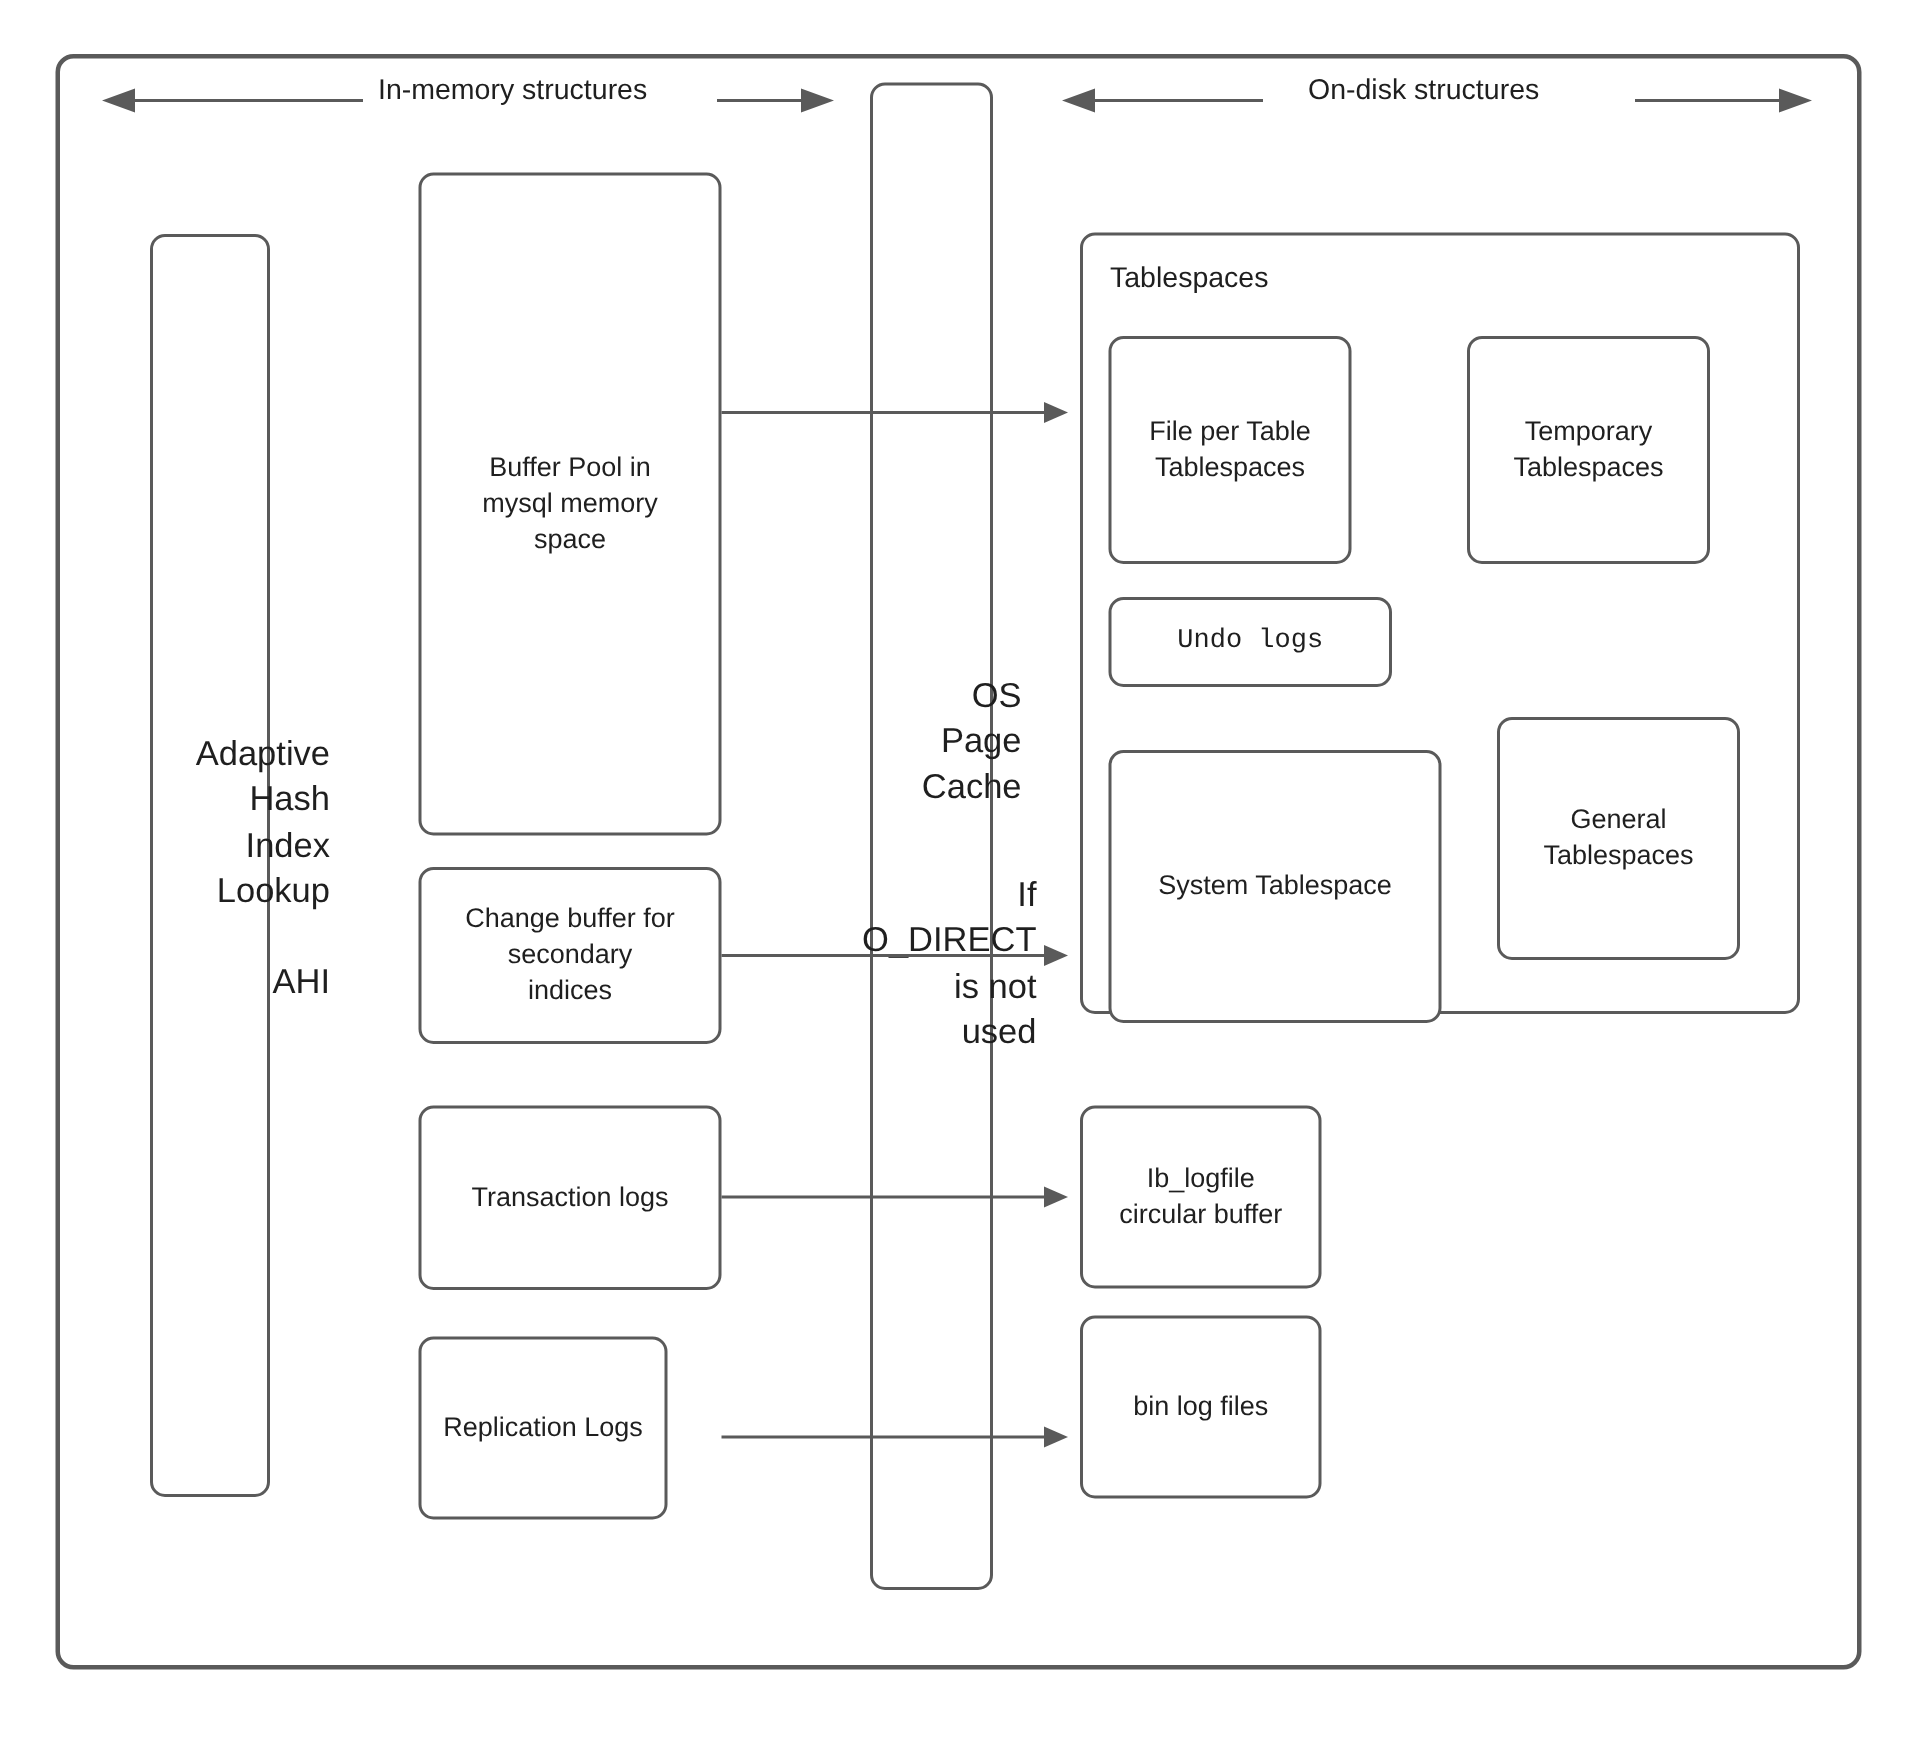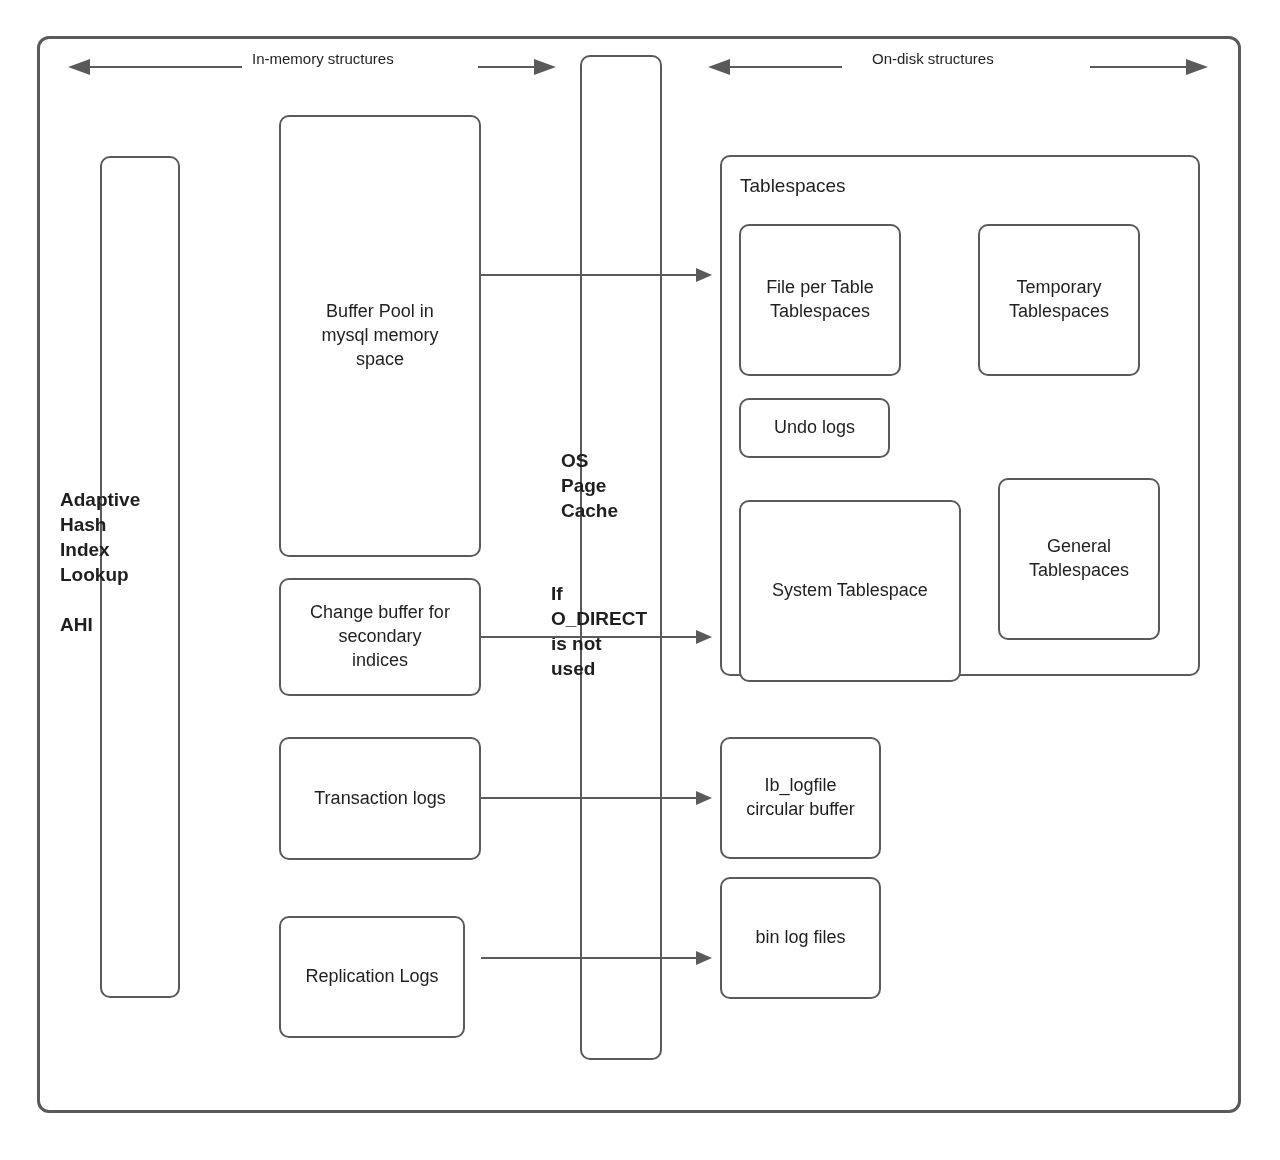--- a/index.html
+++ b/index.html
@@ -45,31 +45,30 @@
     background: transparent;
   }
   .group-title {
     position: absolute;
     font-size: 19px;
     color: #1f1f1f;
     white-space: nowrap;
   }
   .overflow-label {
     position: absolute;
-    text-align: left;
-    font-size: 19px;
+    text-align: right;
+    font-size: 23px;
     line-height: 1.32;
     color: #1f1f1f;
     white-space: pre-line;
     pointer-events: none;
-    font-weight: bold;
   }
   .axis-label {
     position: absolute;
-    font-size: 15px;
+    font-size: 19px;
     color: #1f1f1f;
     white-space: nowrap;
   }
   svg.overlay {
     position: absolute;
     left: 0;
     top: 0;
     width: 1280px;
     height: 1160px;
     pointer-events: none;
@@ -104,41 +103,41 @@
   <div class="box" style="left:279px; top:578px; width:202px; height:118px;">Change buffer for
 secondary
 indices</div>
 
   <div class="box" style="left:279px; top:115px; width:202px; height:442px;">Buffer Pool in
 mysql memory
 space</div>
 
   <div class="box" style="left:279px; top:737px; width:202px; height:123px;">Transaction logs</div>
 
-  <div class="box" style="left:279px; top:916px; width:186px; height:122px;text-align:right;">Replication Logs</div>
+  <div class="box" style="left:279px; top:891px; width:166px; height:122px;text-align:right;">Replication Logs</div>
 
   <div class="box" style="left:580px; top:55px; width:82px; height:1005px;"></div>
   <div class="overflow-label" style="left:561px; top:448px; width:120px;">OS
 Page
 Cache</div>
   <div class="overflow-label" style="left:551px; top:581px; width:140px;">If
 O_DIRECT
 is not
 used</div>
 
   <div class="box group-box" style="left:720px; top:155px; width:480px; height:521px;"></div>
   <div class="group-title" style="left:740px; top:175px;">Tablespaces</div>
 
   <div class="box" style="left:739px; top:224px; width:162px; height:152px;">File per Table
 Tablespaces</div>
 
   <div class="box" style="left:978px; top:224px; width:162px; height:152px;">Temporary
 Tablespaces</div>
 
-  <div class="box" style="left:739px; top:398px; width:151px; height:60px;">Undo logs</div>
+  <div class="box" style="left:739px; top:398px; width:189px; height:60px;font-family:Liberation Mono, monospace;">Undo logs</div>
 
   <div class="box" style="left:739px; top:500px; width:222px; height:182px;">System Tablespace</div>
 
   <div class="box" style="left:998px; top:478px; width:162px; height:162px;">General
 Tablespaces</div>
 
   <div class="box" style="left:720px; top:737px; width:161px; height:122px;">Ib_logfile
 circular buffer</div>
 
   <div class="box" style="left:720px; top:877px; width:161px; height:122px;">bin log files</div>

